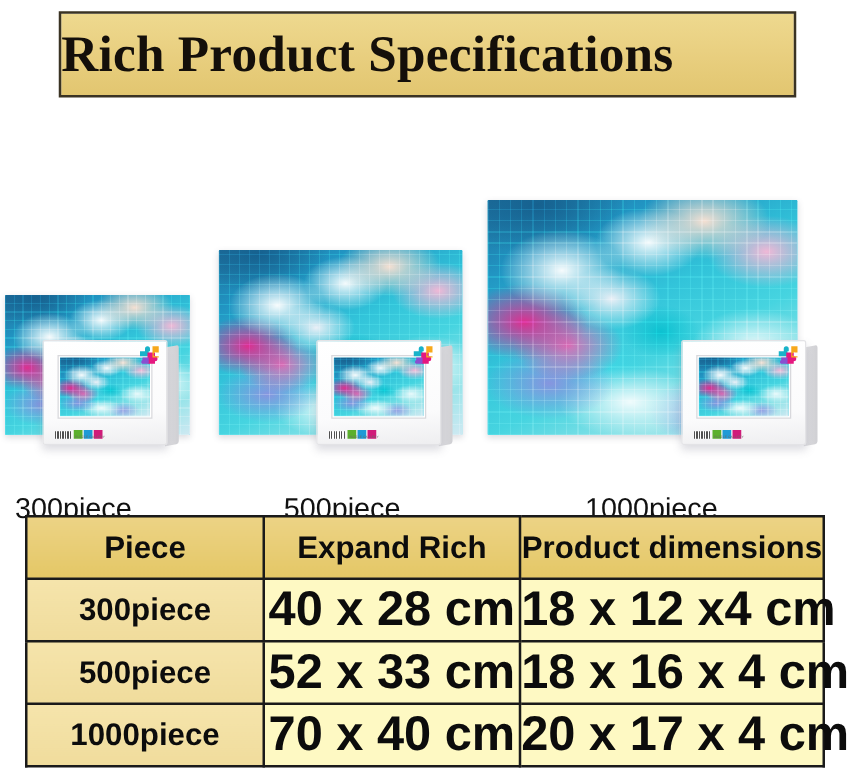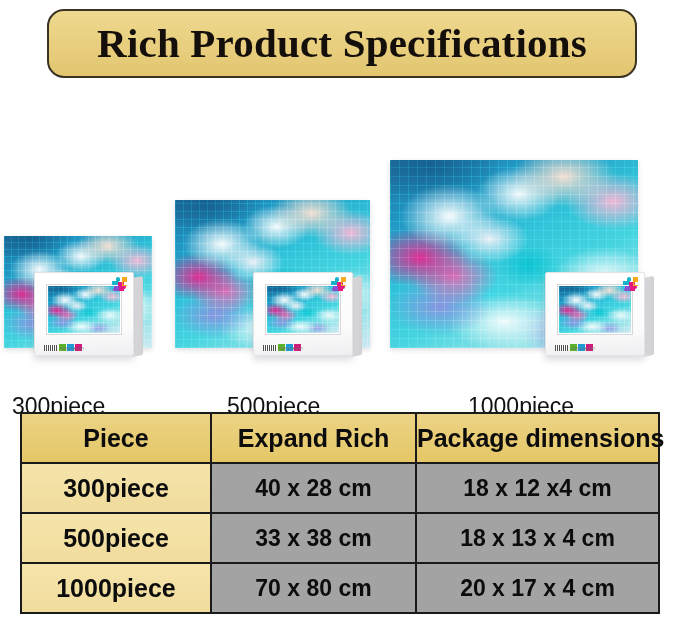--- a/index.html
+++ b/index.html
@@ -18,25 +18,25 @@
 
   
   .banner {
     position: absolute;
     left: 47px;
     top: 9px;
     width: 590px;
     height: 69px;
     background: linear-gradient(180deg, #eed98f 0%, #e8ce7e 55%, #e2c670 100%);
     border: 2px solid #3a3323;
-    border-radius: 17px;
+    border-radius: 0;
     box-sizing: border-box;
     display: flex;
     align-items: center;
-    justify-content: center;
+    justify-content: flex-start;
   }
   .banner-title {
     font-family: "Liberation Serif", "DejaVu Serif", serif;
     font-weight: bold;
     font-size: 41px;
     line-height: 1;
     color: #140f0a;
     letter-spacing: 0.2px;
     white-space: nowrap;
   }
@@ -203,22 +203,22 @@
     height: 48px;
     color: #0c0c0c;
     font-weight: bold;
     white-space: nowrap;
   }
   .spec-table thead th {
     background: linear-gradient(180deg, #ecd385 0%, #e4c766 100%);
     font-size: 25px;
   }
   .spec-table tbody td {
-    background: #a3a3a3;
-    font-size: 23px;
+    background: #fef9c3;
+    font-size: 39px;
   }
   .spec-table tbody td.piece-cell {
     background: linear-gradient(180deg, #f5e4ab 0%, #f0dc9c 100%);
     font-size: 25px;
   }
   .col-piece { width: 190px; }
   .col-expand { width: 205px; }
 </style>
 </head>
 <body>
@@ -336,33 +336,33 @@
 <table class="spec-table">
   <colgroup>
     <col class="col-piece">
     <col class="col-expand">
     <col>
   </colgroup>
   <thead>
     <tr>
       <th>Piece</th>
       <th>Expand Rich</th>
-      <th>Package dimensions</th>
+      <th>Product dimensions</th>
     </tr>
   </thead>
   <tbody>
     <tr>
       <td class="piece-cell">300piece</td>
       <td>40 x 28 cm</td>
       <td>18 x 12 x4 cm</td>
     </tr>
     <tr>
       <td class="piece-cell">500piece</td>
-      <td>33 x 38 cm</td>
-      <td>18 x 13 x 4 cm</td>
+      <td>52 x 33 cm</td>
+      <td>18 x 16 x 4 cm</td>
     </tr>
     <tr>
       <td class="piece-cell">1000piece</td>
-      <td>70 x 80 cm</td>
+      <td>70 x 40 cm</td>
       <td>20 x 17 x 4 cm</td>
     </tr>
   </tbody>
 </table>
 
 </body></html>

